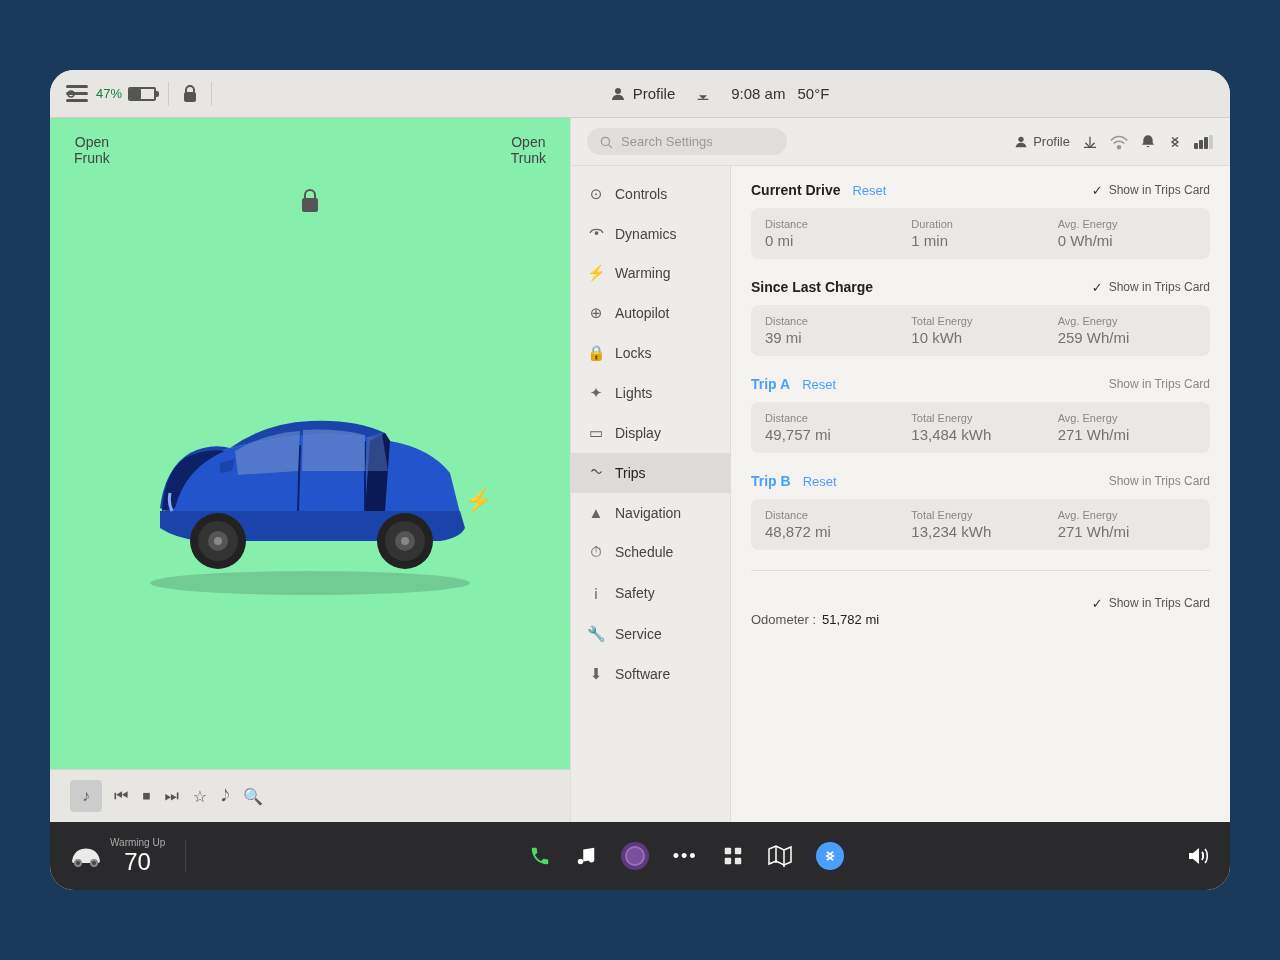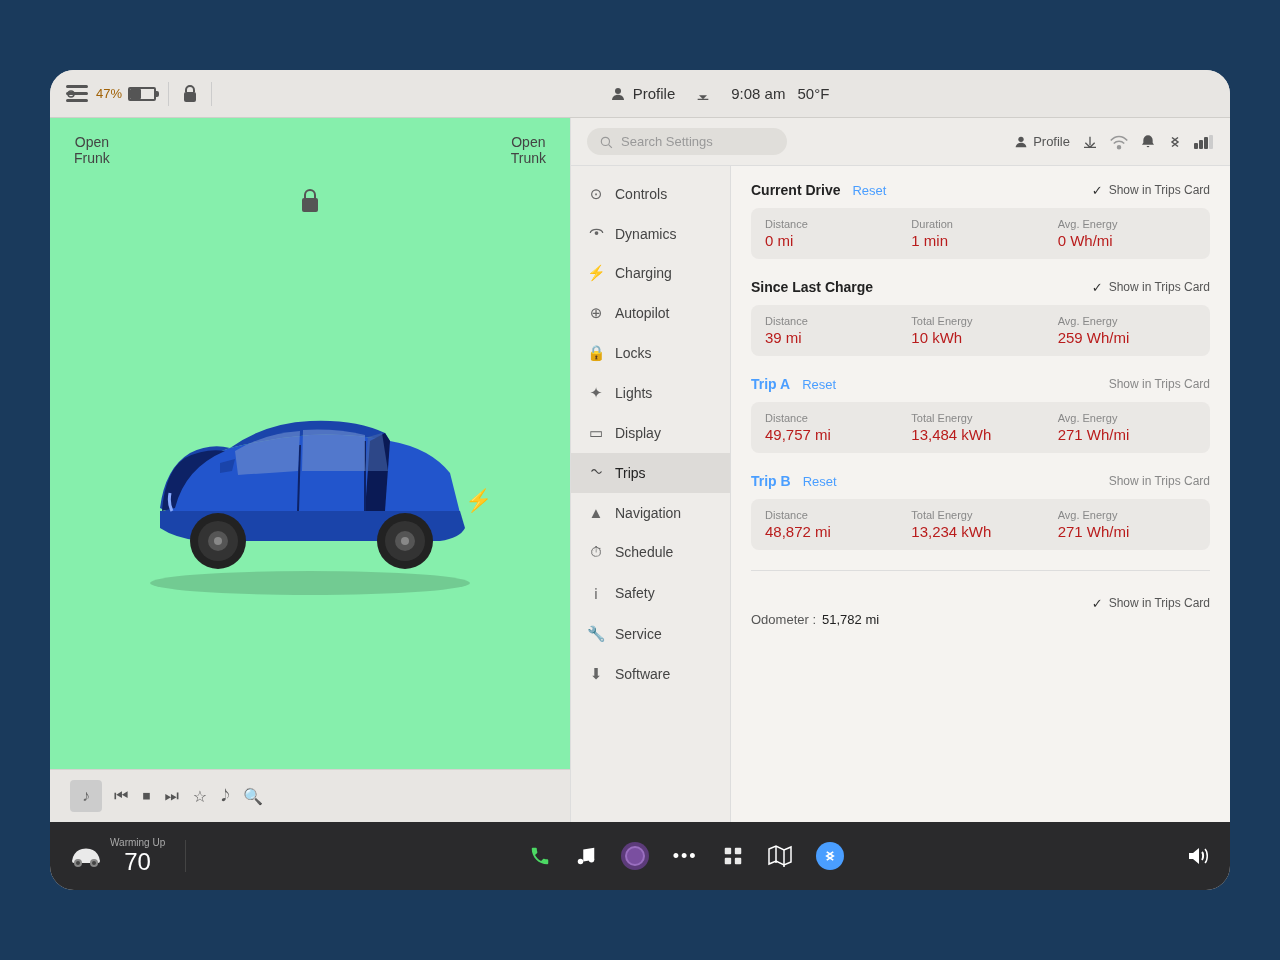--- a/index.html
+++ b/index.html
@@ -42,21 +42,21 @@
     .status-bar-left {
       display: flex;
       align-items: center;
       gap: 8px;
     }
     .battery-info {
       display: flex;
       align-items: center;
       gap: 4px;
       font-size: 13px;
-      color: #a16207;
+      color: #15803d;
     }
     .battery-icon {
       display: inline-block;
       width: 28px;
       height: 14px;
       border: 2px solid #555;
       border-radius: 2px;
       position: relative;
       margin-left: 2px;
     }
@@ -308,21 +308,21 @@
     .trip-data-cell {
       flex: 1;
     }
     .trip-data-label {
       font-size: 11px;
       color: #888;
       margin-bottom: 2px;
     }
     .trip-data-value {
       font-size: 15px;
-      color: #b91c1c;
+      color: #737373;
       font-weight: 500;
     }
     .trip-a-label {
       color: #4a9eff;
       font-size: 14px;
       font-weight: 600;
     }
     .odometer-row {
       display: flex;
       align-items: center;
@@ -579,21 +579,21 @@
               <span class="settings-icon">
                 <svg width="15" height="12" viewBox="0 0 24 18" fill="#666">
                   <path d="M2 9a10 6 0 0120 0" stroke="#666" stroke-width="2" fill="none"></path>
                   <circle cx="12" cy="9" r="3" fill="#666"></circle>
                 </svg>
               </span>
               <span>Dynamics</span>
             </div>
             <div class="settings-item">
               <span class="settings-icon">⚡</span>
-              <span>Charging</span>
+              <span>Warming</span>
             </div>
             <div class="settings-item">
               <span class="settings-icon">⊕</span>
               <span>Autopilot</span>
             </div>
             <div class="settings-item">
               <span class="settings-icon">🔒</span>
               <span>Locks</span>
             </div>
             <div class="settings-item">

